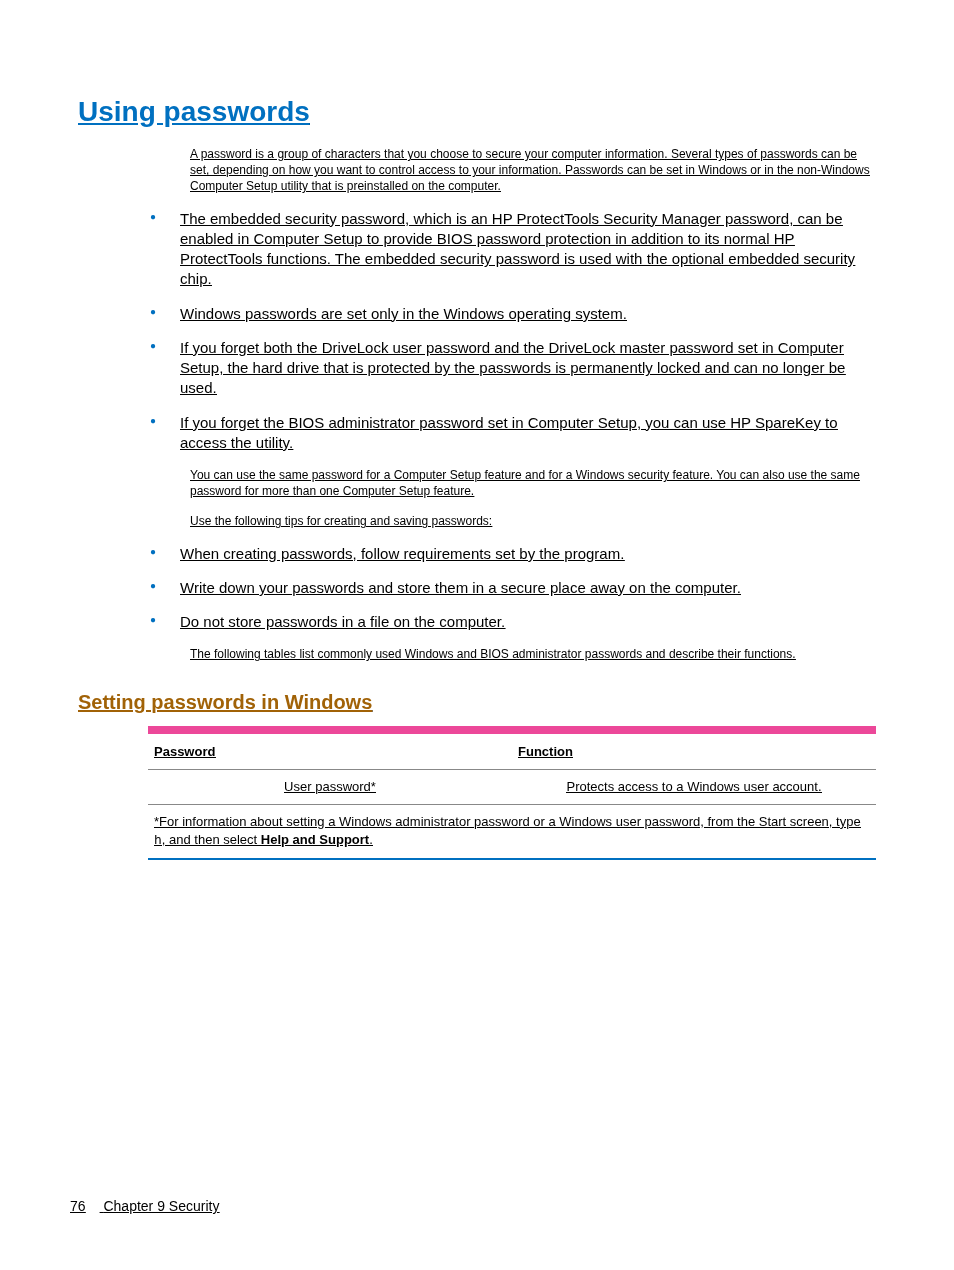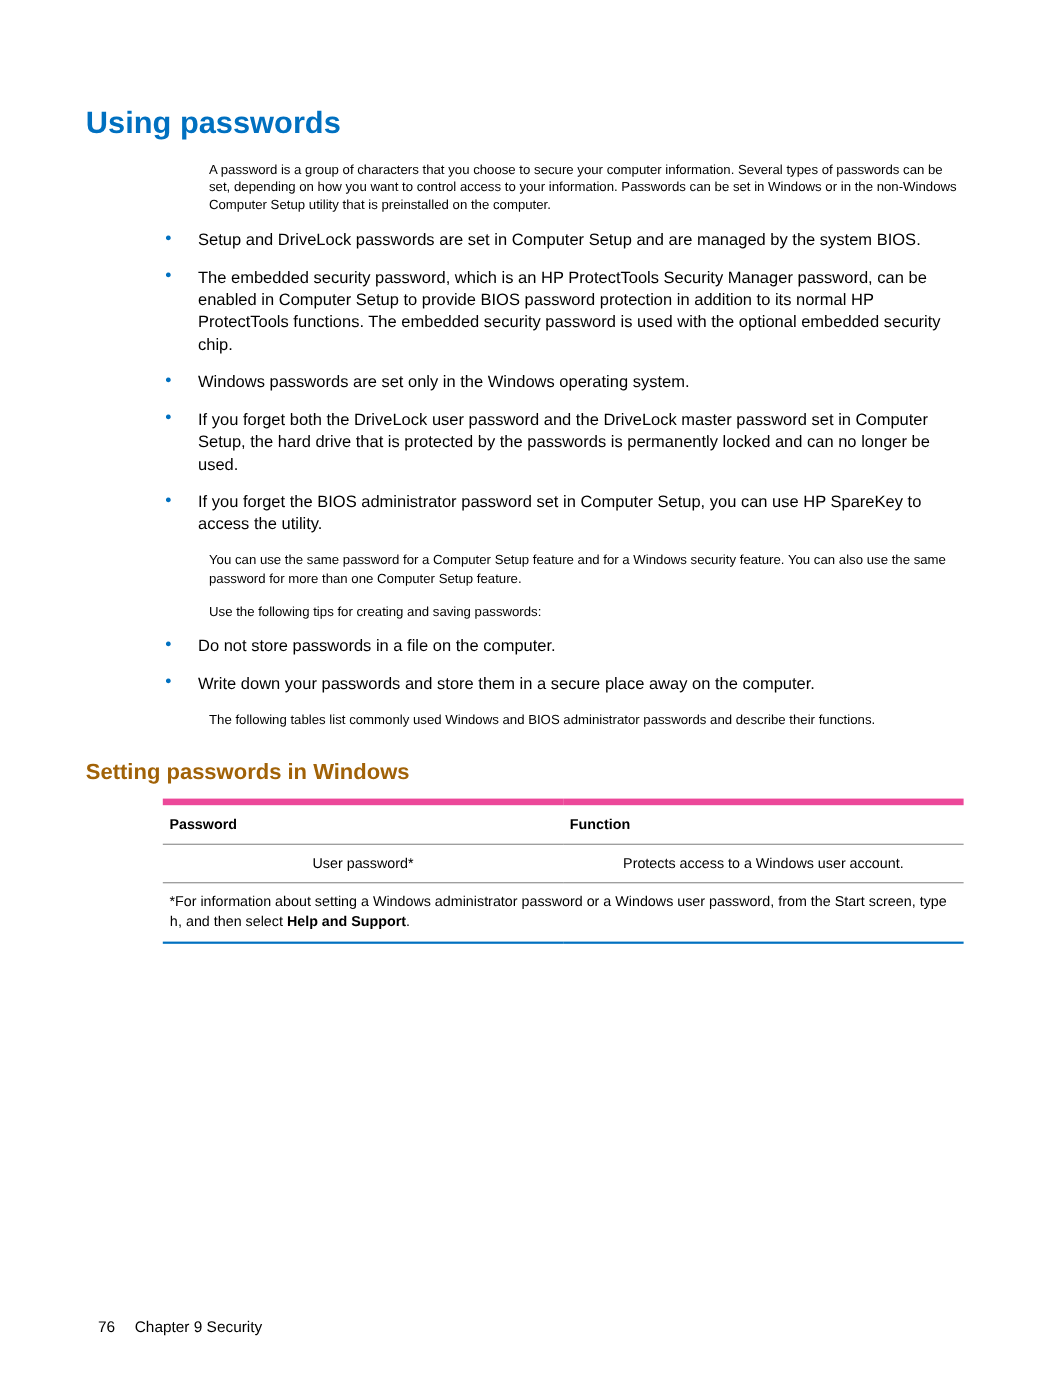--- a/index.html
+++ b/index.html
@@ -1,15 +1,15 @@
 <!DOCTYPE html>
 <html><head>
   <meta charset="utf-8">
   <style>
-    * { box-sizing: border-box; margin: 0; padding: 0; }
+    * { box-sizing: border-box; margin: 0; padding: 0; text-decoration: underline; }
     body {
       font-family: Arial, Helvetica, sans-serif;
       width: 954px;
       height: 1270px;
       background: #fff;
       color: #000;
       position: relative;
       padding: 96px 78px 60px 78px;
     }
     h1 {
@@ -54,21 +54,21 @@
     .table-wrap {
       margin-left: 70px;
       margin-top: 8px;
     }
     table {
       width: 100%;
       border-collapse: collapse;
       font-size: 13px;
     }
     table thead tr {
-      border-top: 6px solid #ec4899;
+      border-top: 8px solid #ec4899;
       border-bottom: 1px solid #888;
     }
     table th {
       text-align: left;
       font-weight: bold;
       padding: 10px 6px 10px 6px;
       vertical-align: top;
     }
     table td {
       padding: 8px 6px 8px 6px;
@@ -79,46 +79,46 @@
     tr.row-user { border-bottom: 1px solid #888; text-align: center; }
     tr.footnote-row { border-bottom: 2px solid #0070c0; }
     .note-label {
       color: #0070c0;
       font-weight: bold;
     }
     .mono { font-family: "Courier New", monospace; font-size: 13px; }
     .footer {
       position: absolute;
       bottom: 56px;
-      left: 89px;
+      left: 70px;
       font-size: 14px;
     }
     .footer .pnum { margin-right: 14px; }
   </style>
 </head>
 <body>
 
 <h1>Using passwords</h1>
 
 <p class="body-text">A password is a group of characters that you choose to secure your computer information. Several types of passwords can be set, depending on how you want to control access to your information. Passwords can be set in Windows or in the non-Windows Computer Setup utility that is preinstalled on the computer.</p>
 
 <ul class="bullet-list">
-  <li>Setup and DriveLock passwords are set in Computer Setup and are managed by the system BIOS.</li>
   <li>The embedded security password, which is an HP ProtectTools Security Manager password, can be enabled in Computer Setup to provide BIOS password protection in addition to its normal HP ProtectTools functions. The embedded security password is used with the optional embedded security chip.</li>
   <li>Windows passwords are set only in the Windows operating system.</li>
   <li>If you forget both the DriveLock user password and the DriveLock master password set in Computer Setup, the hard drive that is protected by the passwords is permanently locked and can no longer be used.</li>
   <li>If you forget the BIOS administrator password set in Computer Setup, you can use HP SpareKey to access the utility.</li>
 </ul>
 
 <p class="body-text">You can use the same password for a Computer Setup feature and for a Windows security feature. You can also use the same password for more than one Computer Setup feature.</p>
 <p class="body-text">Use the following tips for creating and saving passwords:</p>
 
 <ul class="bullet-list">
+  <li>When creating passwords, follow requirements set by the program.</li>
+  <li>Write down your passwords and store them in a secure place away on the computer.</li>
   <li>Do not store passwords in a file on the computer.</li>
-  <li>Write down your passwords and store them in a secure place away on the computer.</li>
 </ul>
 
 <p class="body-text">The following tables list commonly used Windows and BIOS administrator passwords and describe their functions.</p>
 
 <h2>Setting passwords in Windows</h2>
 
 <div class="table-wrap">
   <table>
     <colgroup>
         <col style="width:50%">

